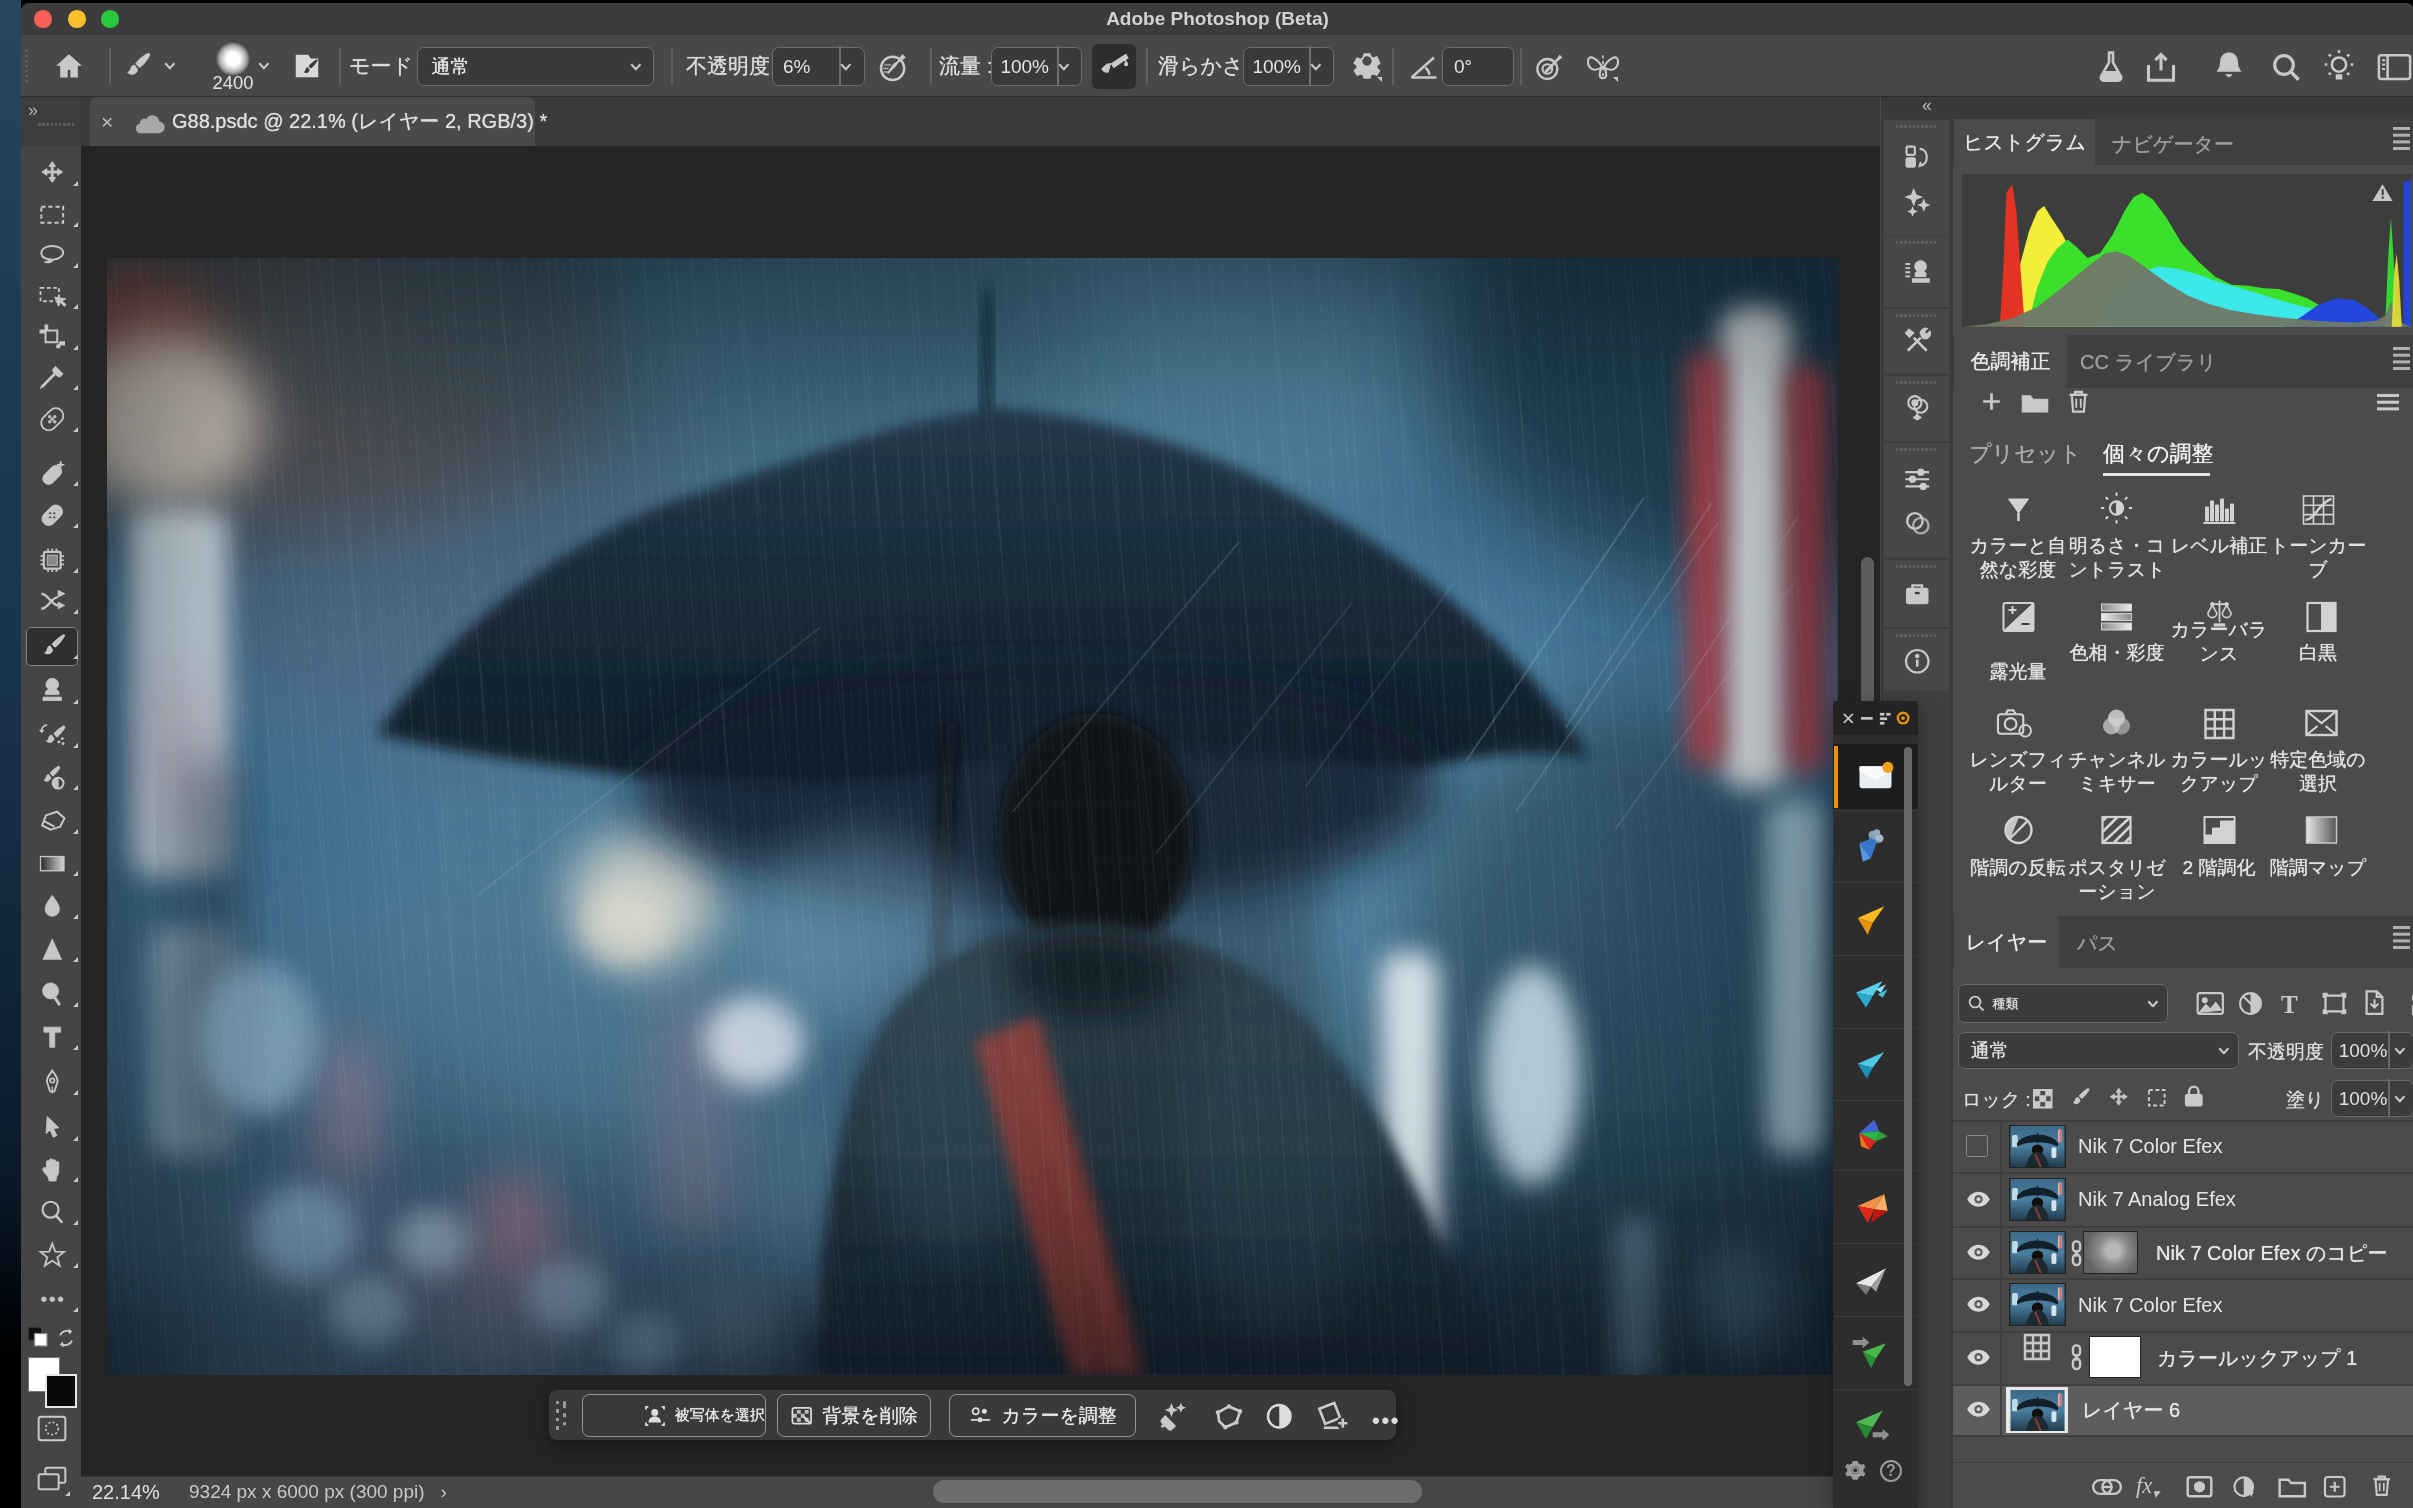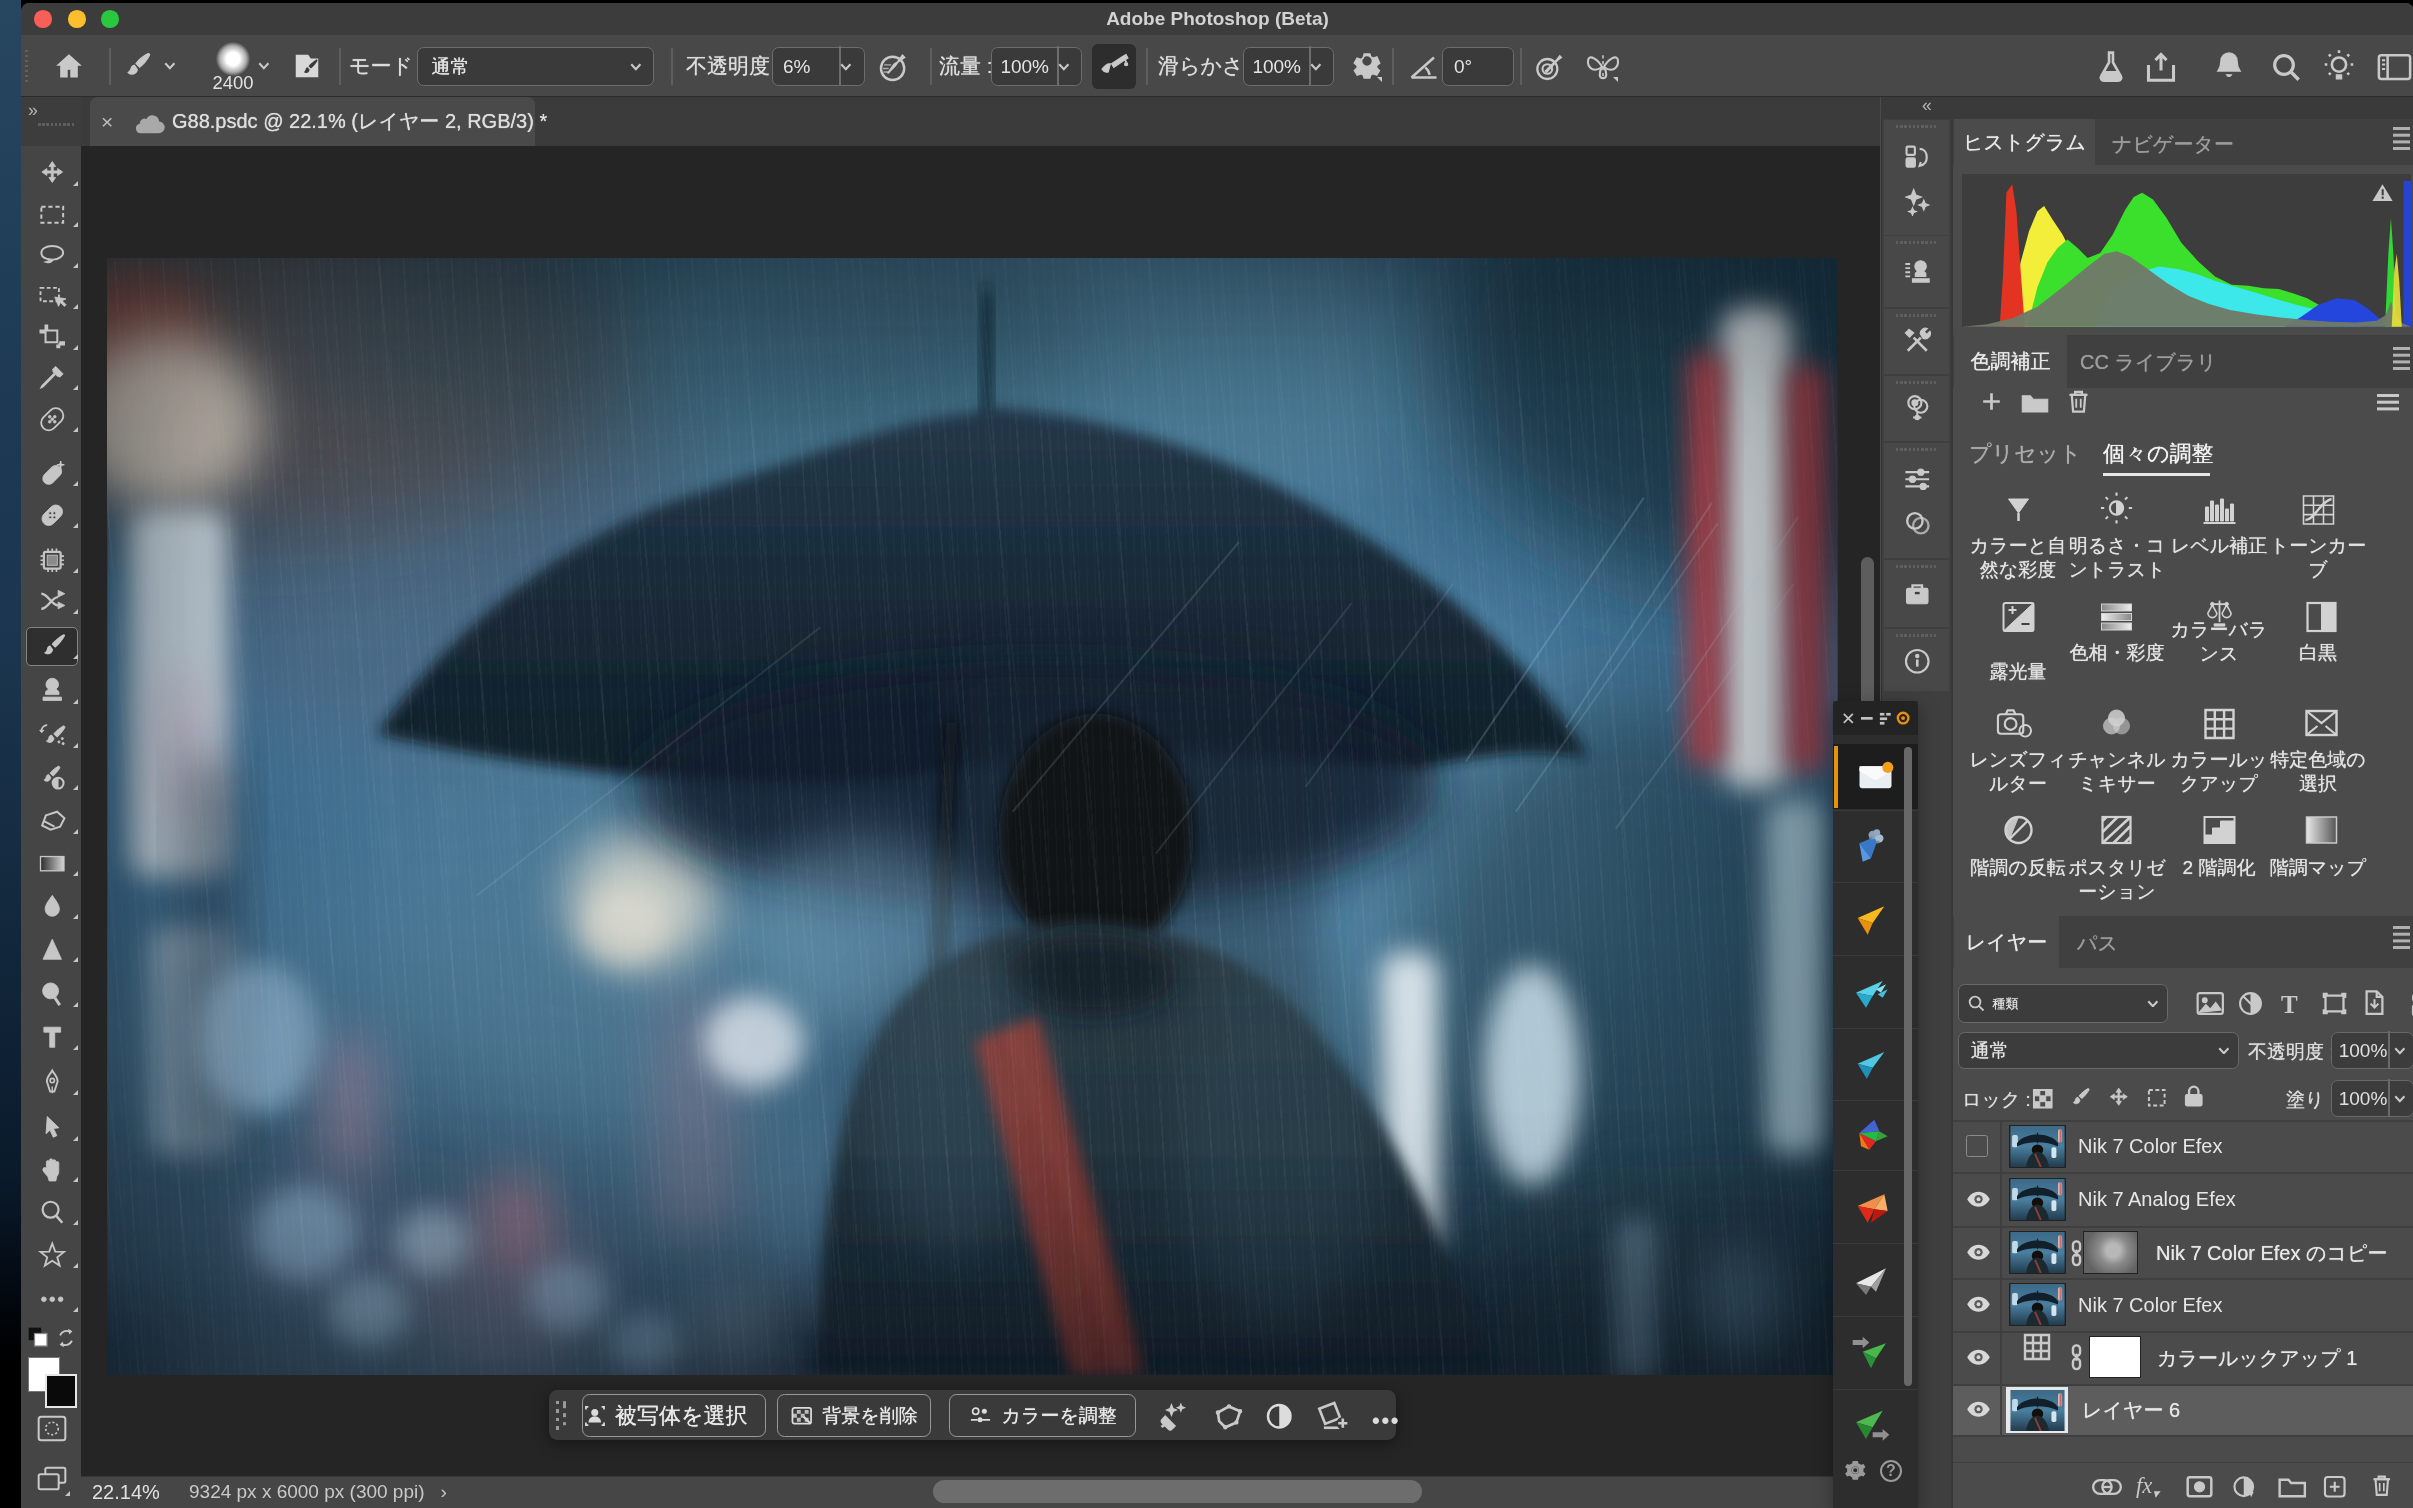--- a/index.html
+++ b/index.html
@@ -447,21 +447,21 @@
 repeating-linear-gradient(84deg,rgba(255,255,255,0) 0px,rgba(255,255,255,0) 31px,rgba(200,225,240,0.035) 31px,rgba(200,225,240,0.035) 33px,rgba(255,255,255,0) 33px,rgba(255,255,255,0) 59px),
 repeating-linear-gradient(88deg,rgba(255,255,255,0) 0px,rgba(255,255,255,0) 6.7px,rgba(205,228,240,0.025) 6.7px,rgba(205,228,240,0.025) 8px)"></div>
 <div class="a" style="left:905px;top:553px;width:352px;height:2.1px;background:rgba(180,215,235,.15);transform:rotate(-50deg);transform-origin:0 0"></div><div class="a" style="left:1048px;top:595px;width:318px;height:1.7px;background:rgba(180,215,235,.13);transform:rotate(-52deg);transform-origin:0 0"></div><div class="a" style="left:1198px;top:528px;width:251px;height:1.7px;background:rgba(180,215,235,.12);transform:rotate(-54deg);transform-origin:0 0"></div><div class="a" style="left:1358px;top:503px;width:318px;height:2.1px;background:rgba(190,225,240,.2);transform:rotate(-56deg);transform-origin:0 0"></div><div class="a" style="left:1408px;top:553px;width:352px;height:1.7px;background:rgba(190,225,240,.16);transform:rotate(-55deg);transform-origin:0 0"></div><div class="a" style="left:1458px;top:469px;width:268px;height:1.7px;background:rgba(190,225,240,.18);transform:rotate(-57deg);transform-origin:0 0"></div><div class="a" style="left:1508px;top:570px;width:302px;height:1.7px;background:rgba(190,225,240,.14);transform:rotate(-54deg);transform-origin:0 0"></div><div class="a" style="left:1559px;top:453px;width:235px;height:1.7px;background:rgba(190,225,240,.16);transform:rotate(-56deg);transform-origin:0 0"></div>
 <div class="a" style="left:369px;top:637px;width:436px;height:1.7px;background:rgba(220,235,245,.1);transform:rotate(-38deg);transform-origin:0 0"></div>
 <div class="a" style="left:0;top:0;width:1731px;height:1117px;box-shadow:inset 0 0 193px 50px rgba(6,14,22,.48)"></div>
 </div>
 <div class="a" style="left:1861px;top:557px;width:13.4px;height:490px;background:#5d5d5d;border-radius:6.7px"></div>
 
 <div class="a" style="left:549px;top:1390px;width:847px;height:50px;background:#3a3a3a;border-radius:8.4px;box-shadow:0 3.4px 15px rgba(0,0,0,.45)"></div>
 <div class="a" style="left:556px;top:1401px;width:11.7px;height:28.5px;background-image:repeating-linear-gradient(#9a9a9a 0 3.4px,transparent 3.4px 8.4px),repeating-linear-gradient(#9a9a9a 0 3.4px,transparent 3.4px 8.4px);background-size:3.4px 100%,3.4px 100%;background-position:0 0,6.7px 4.2px;background-repeat:repeat-y"></div>
-<div class="a" style="left:582px;top:1394px;width:184px;height:43px;border:1.7px solid #989898;border-radius:7.5px;display:flex;align-items:center;justify-content:flex-start;gap:8.4px;color:#e8e8e8;font-size:22px">
+<div class="a" style="left:582px;top:1394px;width:184px;height:43px;border:1.7px solid #989898;border-radius:7.5px;display:flex;align-items:center;justify-content:flex-end;gap:8.4px;color:#e8e8e8;font-size:15px">
     <svg width="23.5" height="23.5" viewBox="0 0 24 24" fill="#dcdcdc">
       <circle cx="12" cy="8.6" r="3.6"></circle>
       <path d="M5.5 19a6.5 6.5 0 0 1 13 0z"></path>
       <path d="M3 5.5V3h2.5M19 3h2.5v2.5M21.5 19V21.5H19M5.5 21.5H3V19" stroke="#dcdcdc" stroke-width="1.8" fill="none"></path>
     </svg>
     <span class="cjk">被写体を選択</span>
   </div>
 <div class="a" style="left:777px;top:1394px;width:154px;height:43px;border:1.7px solid #989898;border-radius:7.5px;display:flex;align-items:center;justify-content:center;gap:8.4px;color:#e8e8e8;font-size:19px">
     <svg width="23.5" height="23.5" viewBox="0 0 24 24" fill="#dcdcdc">
       <rect x="2.5" y="4" width="19" height="16" rx="2" fill="none" stroke="#dcdcdc" stroke-width="1.8"></rect>

